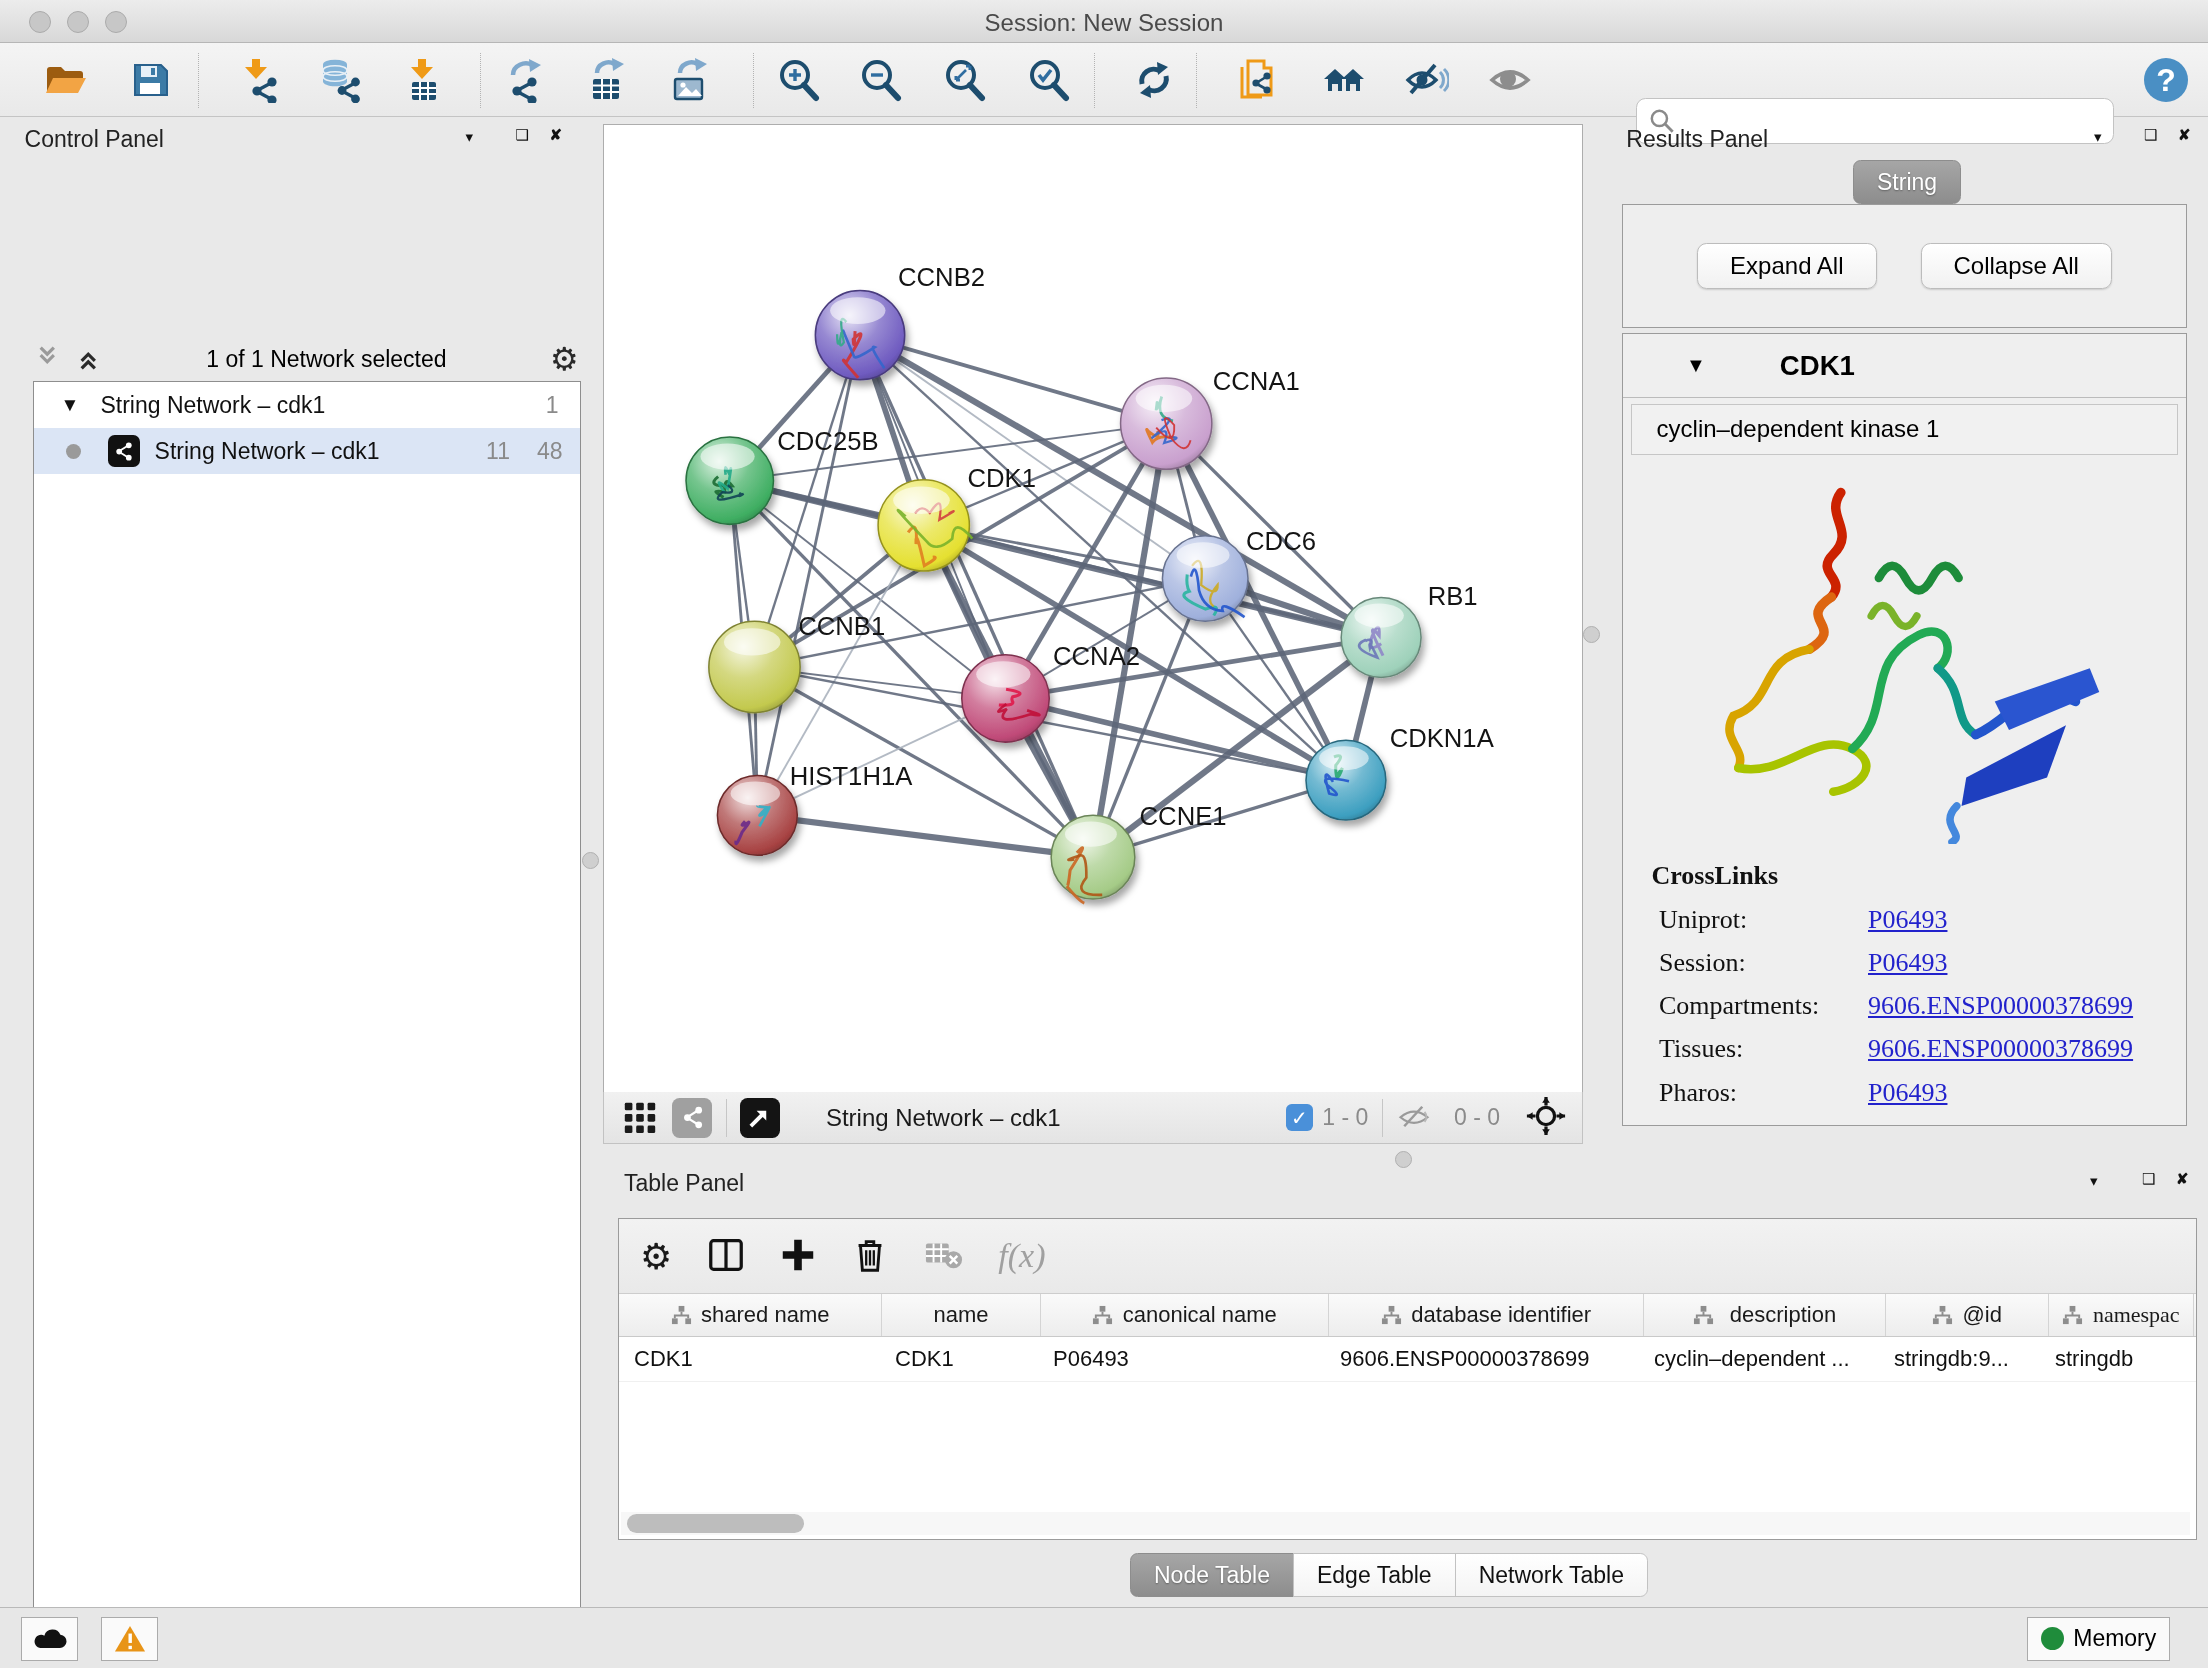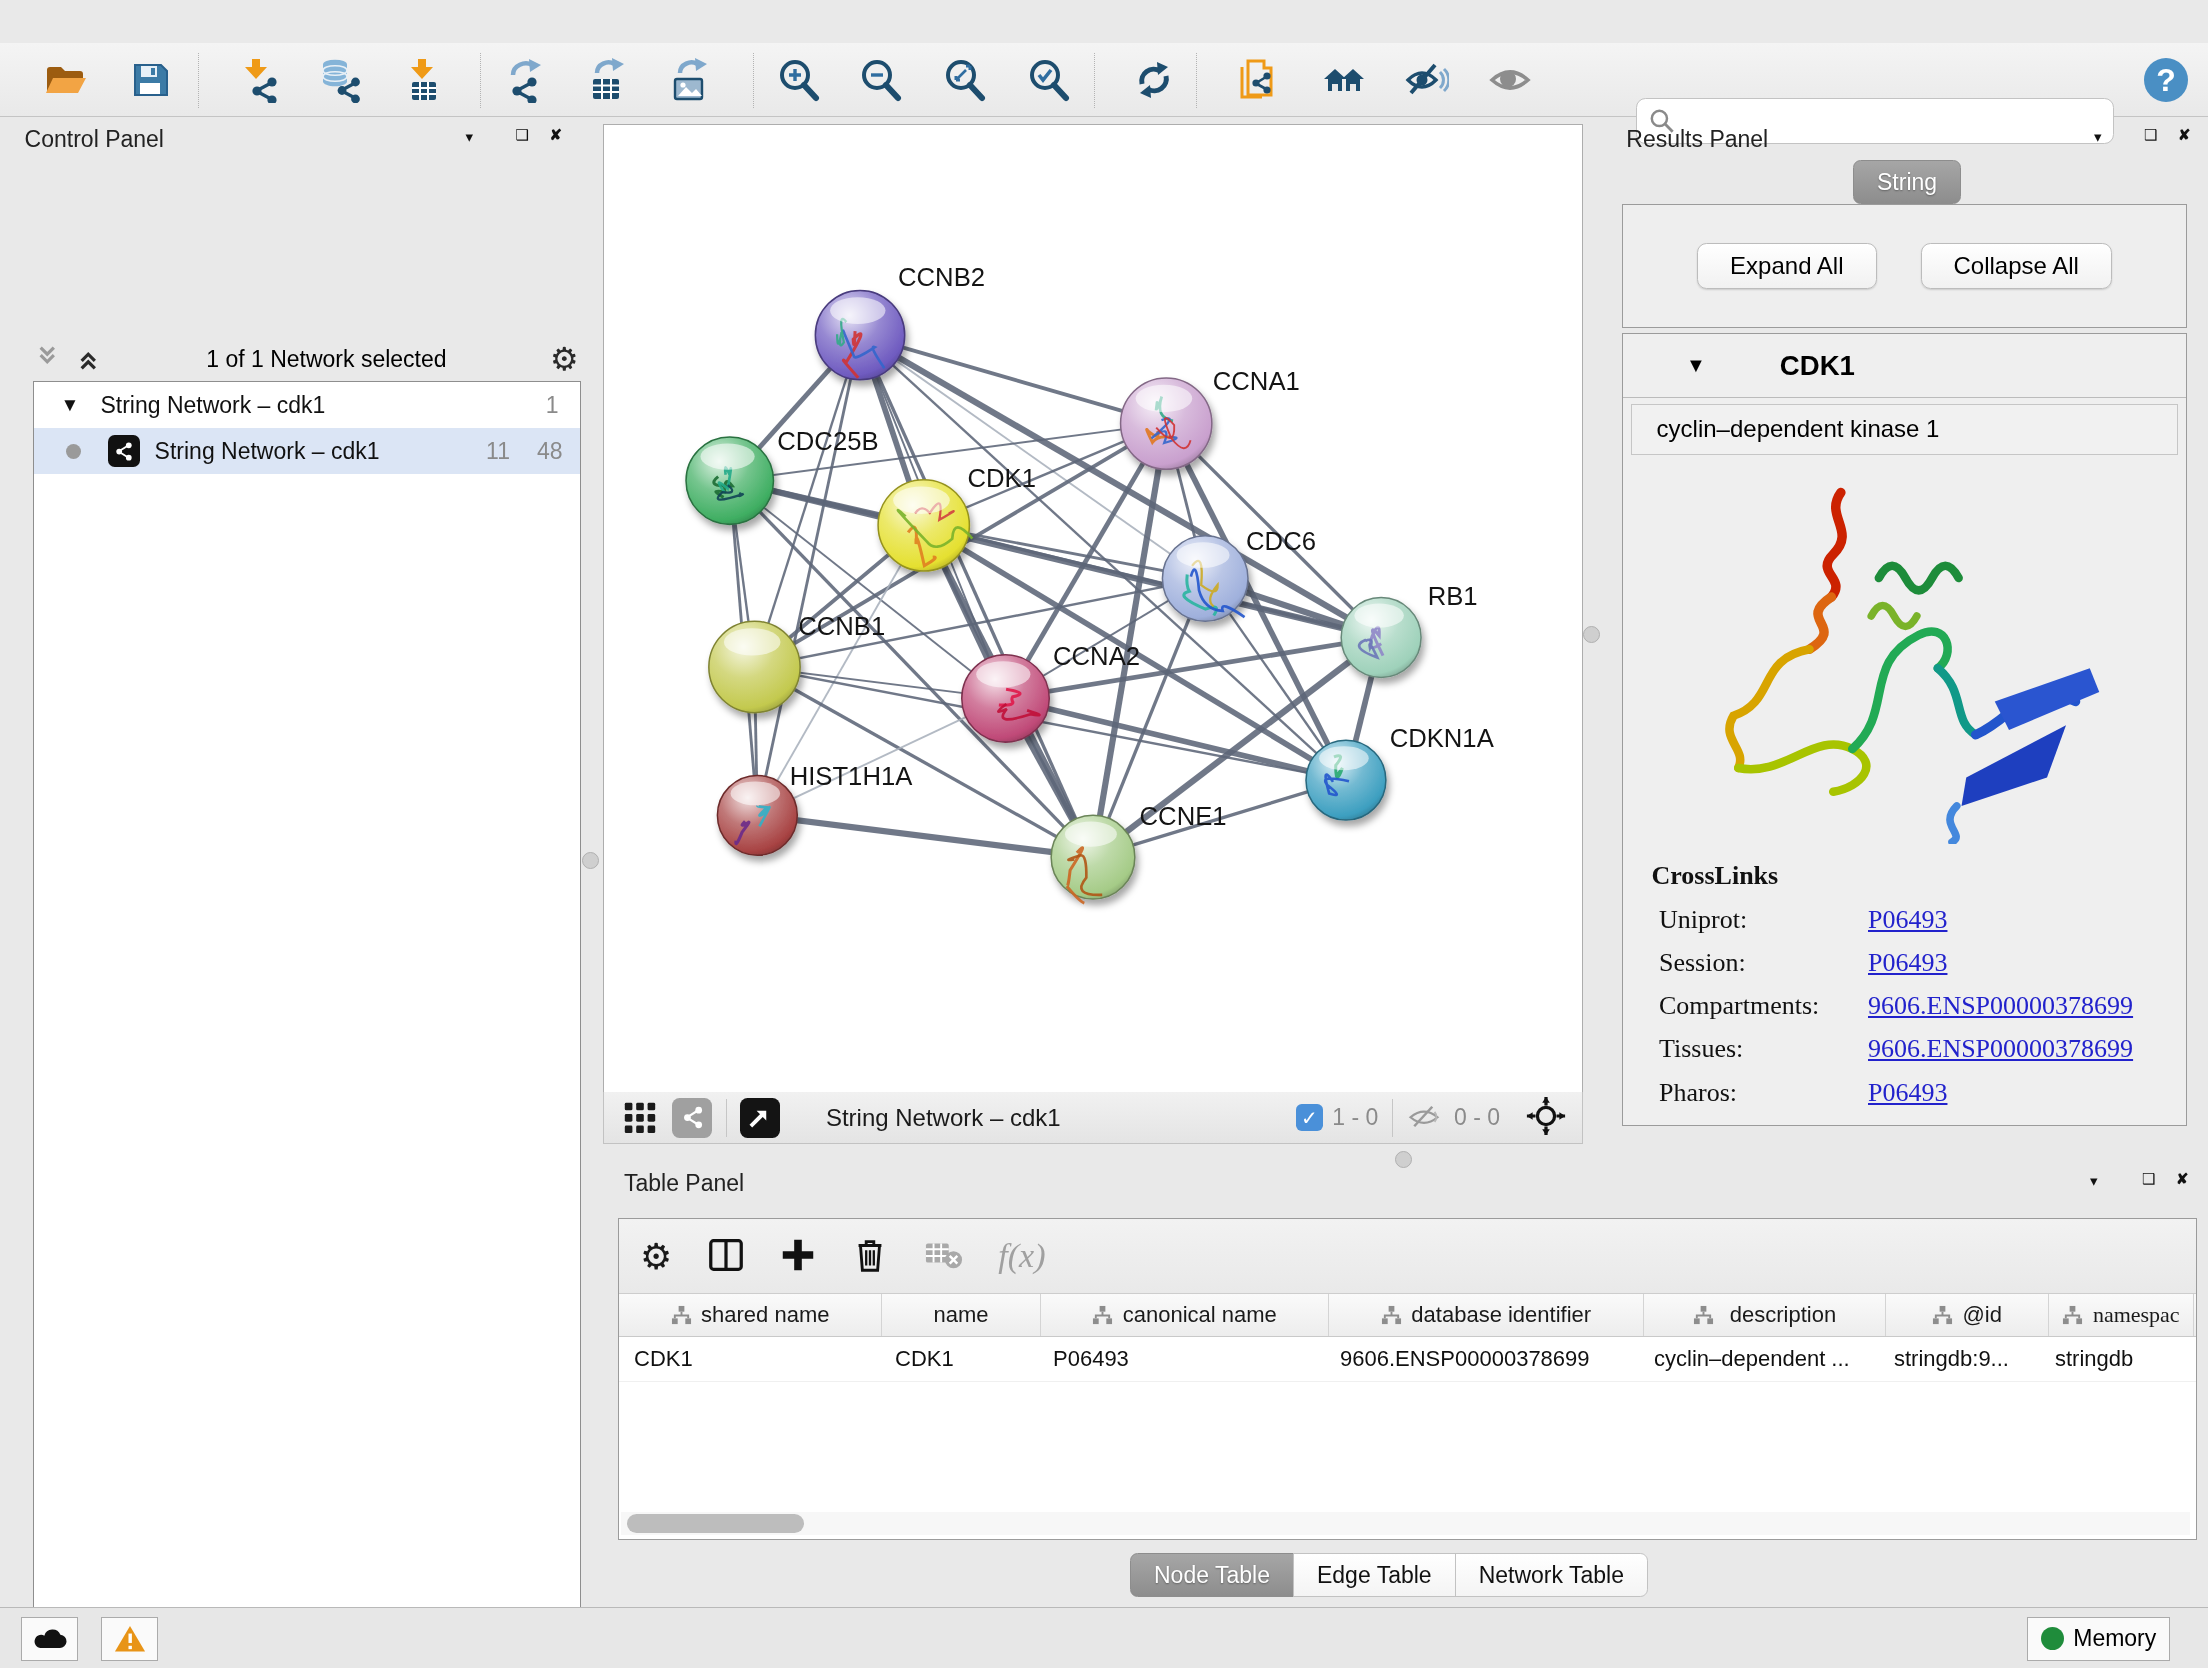--- a/index.html
+++ b/index.html
@@ -64,20 +64,26 @@
   #statusbar{left:0;top:1607px;width:2208px;height:61px;background:#e7e7e7;border-top:1.9px solid #b9b9b9;}
   .sbtn{position:absolute;top:8.6px;height:42px;background:#fafafa;border:1.9px solid #ababab;display:flex;align-items:center;justify-content:center;}
   #memorybtn{right:38px;width:141px;gap:9.5px;font-size:23px;}
   .icon-glyph{font-family:"DejaVu Sans",sans-serif;}
 </style>
 </head>
 <body>
 
 <div id="win">
 
+  <div id="titlebar" class="abs">
+    <span class="tl" style="left:28.5px"></span>
+    <span class="tl" style="left:67px"></span>
+    <span class="tl" style="left:105px"></span>
+    <div id="wtitle">Session: New Session</div>
+  </div>
 
   <div id="toolbar" class="abs">
     <span class="tbtn" style="left:41px">
         <svg viewBox="0 0 46 46">
           <path d="M5 13 q0-3 3-3 h11 l4 4 h15 q3 0 3 3 v4 H5z" fill="#9c5c10"></path>
           <path d="M5 14 v20 h5 l6-13z" fill="#9c5c10"></path>
           <path d="M11 21 h33 l-8 15 H4z" fill="#f2a444"></path>
         </svg>
       </span>
     <span class="tbtn" style="left:126px">
@@ -511,21 +517,21 @@
       <span style="width:27px;height:27px;border-radius:5.7px;background:#4a90d9;color:#fff;font-size:20px;display:flex;align-items:center;justify-content:center;">✓</span>
       <span style="margin-left:9.5px;font-size:23px;color:#8a8a8a;">1 - 0</span>
     </span>
     <span class="nbsep"></span>
     <span style="display:flex;align-items:center;">
       <svg width="36" height="28.5" viewBox="0 0 46 38">
           <path d="M5 19 q18-15 36 0 q-18 15 -36 0z" fill="none" stroke="#9a9a9a" stroke-width="3"></path>
           <path d="M10 31 L34 5" stroke="#9a9a9a" stroke-width="3.4"></path>
           <path d="M37 12 a10 10 0 0 1 0 13" stroke="#b8b8b8" stroke-width="2.6" fill="none"></path>
         </svg>
-      <span style="margin-left:12px;font-size:23px;color:#8a8a8a;">0 - 0</span>
+      <span style="margin-left:22px;font-size:23px;color:#8a8a8a;">0 - 0</span>
     </span>
     <span style="margin:0 15px 0 25px;"><svg width="42" height="42" viewBox="0 0 44 44">
           <circle cx="22" cy="22" r="9" fill="none" stroke="#111" stroke-width="3.4"></circle>
           <path d="M22 2 v9 M22 33 v9 M2 22 h9 M33 22 h9" stroke="#111" stroke-width="3.4"></path>
           <path d="M22 2 l-4 6 h8z M22 42 l-4-6 h8z M2 22 l6-4 v8z M42 22 l-6-4 v8z" fill="#111"></path>
         </svg></span>
   </div>
 
   <div class="abs" style="left:1613px;top:122px;width:588px;height:1484px;">
     <div class="abs phead" style="left:13.3px;top:3.8px;">Results Panel</div>

